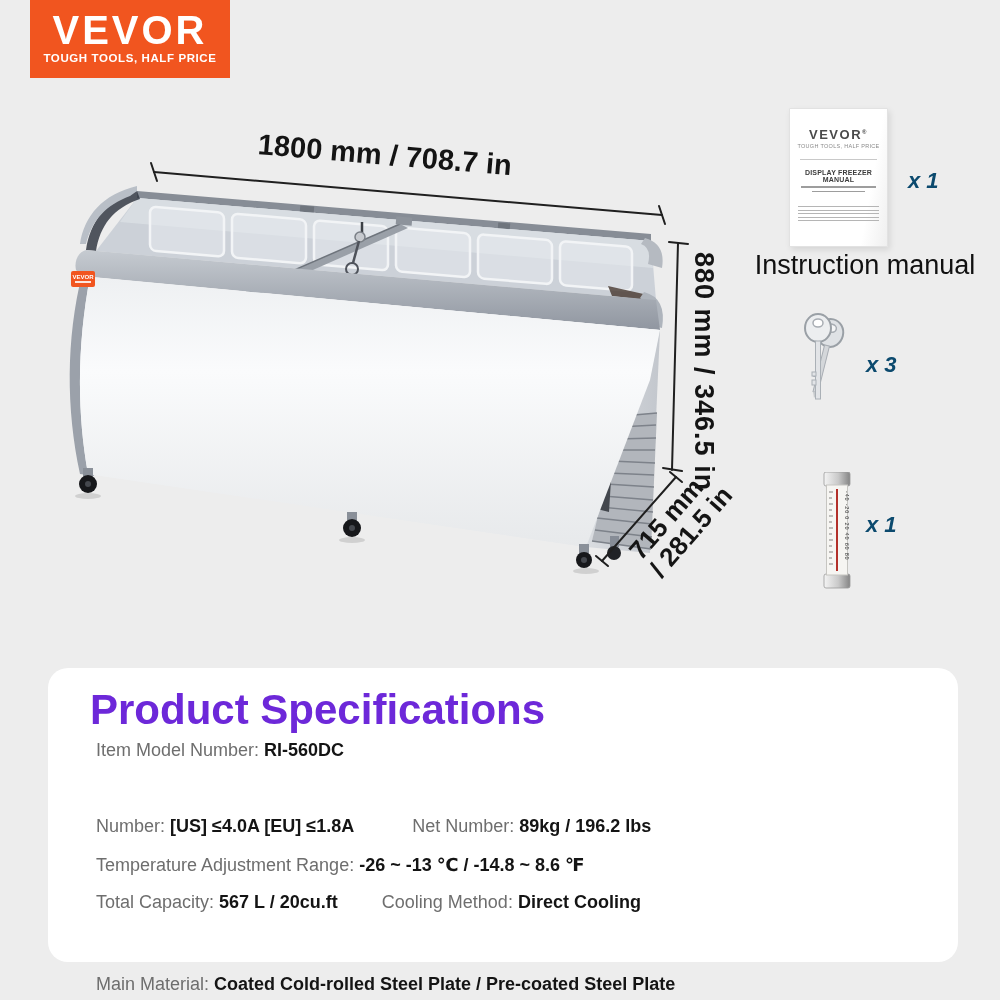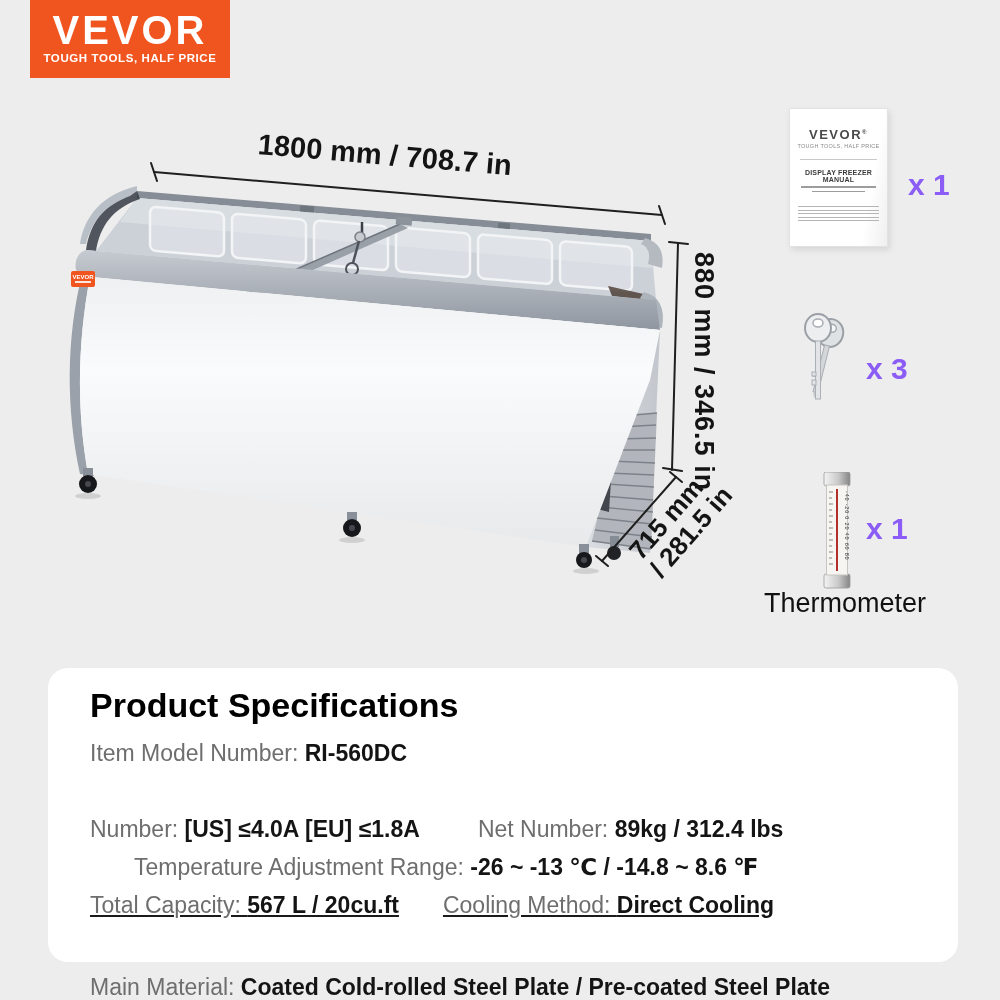--- a/index.html
+++ b/index.html
@@ -23,21 +23,21 @@
   
   svg.freezer{position:absolute;left:0;top:0;}
 
   
   .dim{position:absolute;font-weight:700;color:#141414;white-space:nowrap;}
   .dim-width{left:258px;top:128px;font-size:29px;transform:rotate(4.8deg);transform-origin:0 50%;}
   .dim-height{left:688px;top:252px;font-size:27px;writing-mode:vertical-rl;letter-spacing:1px;}
   .dim-depth{left:626px;top:496px;font-size:26px;line-height:27px;transform:rotate(-49deg);}
 
   
-  .qty{position:absolute;color:#8b5cf6;font-size:30px;font-weight:700;white-space:nowrap;}
+  .qty{position:absolute;color:#0c4a6e;font-size:22px;font-weight:700;white-space:nowrap;font-style:italic;}
   .qty-manual{left:908px;top:168px;}
   .qty-keys{left:866px;top:352px;}
   .qty-thermo{left:866px;top:512px;}
   .acc-label{position:absolute;font-size:27px;color:#111;text-align:center;white-space:nowrap;}
   .lbl-manual{left:740px;top:250px;width:250px;}
   .lbl-keys{left:762px;top:398px;width:150px;}
   .lbl-thermo{left:735px;top:588px;width:220px;}
 
   .manual-doc{
     position:absolute;left:789px;top:108px;width:99px;height:139px;box-sizing:border-box;
@@ -60,29 +60,29 @@
   .keys-art{left:800px;top:310px;}
   .thermo-art{left:820px;top:472px;}
 
   
   .spec-card{
     position:absolute;left:48px;top:668px;width:910px;height:294px;
     background:#fff;border-radius:20px;
   }
   .spec-title{
     position:absolute;left:90px;top:686px;
-    font-size:34px;font-weight:700;color:#000000;white-space:nowrap;
-  }
-  .spec-row{position:absolute;left:90px;font-size:23px;white-space:nowrap;}
+    font-size:42px;font-weight:700;color:#6d28d9;white-space:nowrap;
+  }
+  .spec-row{position:absolute;left:96px;font-size:18px;white-space:nowrap;}
   .spec-row .lbl{color:#6e6e6e;}
   .spec-row .val{color:#141414;font-weight:700;}
   .gap1{display:inline-block;width:58px;}
   .gap2{display:inline-block;width:44px;}
   .r1{top:740px;} .r2{top:778px;} .r3{top:816px;}
-  .r4{top:854px;margin-left:44px;} .r5{top:892px;text-decoration:underline;} .r6{top:930px;margin-top:44px;}
+  .r4{top:854px;} .r5{top:892px;} .r6{top:930px;margin-top:44px;}
 </style>
 </head>
 <body>
 
 <div class="stage">
 
   <div class="brand-box">
     <div class="brand-logo">VEVOR</div>
     <div class="brand-slogan">TOUGH TOOLS, HALF PRICE</div>
   </div>
@@ -215,20 +215,21 @@
     <div class="manual-bar mb55"></div>
     <div class="manual-par">
       <div class="manual-bar"></div>
         <div class="manual-bar"></div>
         <div class="manual-bar"></div>
       <div class="manual-bar"></div>
         <div class="manual-bar"></div>
     </div>
   </div>
   <div class="qty qty-manual">x 1</div>
+  <div class="acc-label lbl-manual">Instruction manual</div>
 
   <svg class="keys-art" width="72" height="96" viewBox="0 0 72 96">
     <g transform="translate(20,6) rotate(14)">
       <ellipse cx="14" cy="14" rx="13" ry="14" fill="#dfe2e5" stroke="#9aa0a6" stroke-width="2"></ellipse>
       <ellipse cx="14" cy="9" rx="5" ry="4" fill="#f5f6f7" stroke="#a8adb3" stroke-width="1.5"></ellipse>
       <rect x="11.5" y="27" width="5" height="48" fill="#d4d7da" stroke="#a8adb3" stroke-width="1"></rect>
       <rect x="8" y="56" width="4" height="4" fill="#d4d7da" stroke="#a8adb3" stroke-width="1"></rect>
       <path d="M11.5,75 L16.5,75 L14,81 Z" fill="#c7cacd"></path>
     </g>
     <g transform="translate(2,2)">
@@ -264,30 +265,29 @@
         <line x1="9" y1="62" x2="12" y2="62"></line>
       <line x1="9" y1="68" x2="13" y2="68"></line>
         <line x1="9" y1="74" x2="12" y2="74"></line>
       <line x1="9" y1="80" x2="13" y2="80"></line>
         <line x1="9" y1="86" x2="12" y2="86"></line>
       <line x1="9" y1="92" x2="13" y2="92"></line>
     </g>
     <text transform="translate(25,19) rotate(90)" font-size="5.5" fill="#2c2c2c" letter-spacing="0.8">-40 -20 0 20 40 60 80</text>
   </svg>
   <div class="qty qty-thermo">x 1</div>
-  <div class="acc-label lbl-thermo">Thermometer</div>
 
   <div class="spec-card"></div>
   <div class="spec-title">Product Specifications</div>
 
   <div class="spec-row r1">
     <span class="lbl">Item Model Number: </span><span class="val">RI-560DC</span>
   </div>
   <div class="spec-row r3">
-    <span class="lbl">Number: </span><span class="val">[US] ≤4.0A [EU] ≤1.8A</span><span class="gap1"></span><span class="lbl">Net Number: </span><span class="val">89kg / 312.4 lbs</span>
+    <span class="lbl">Number: </span><span class="val">[US] ≤4.0A [EU] ≤1.8A</span><span class="gap1"></span><span class="lbl">Net Number: </span><span class="val">89kg / 196.2 lbs</span>
   </div>
   <div class="spec-row r4">
     <span class="lbl">Temperature Adjustment Range: </span><span class="val">-26 ~ -13 ℃ / -14.8 ~ 8.6 ℉</span>
   </div>
   <div class="spec-row r5">
     <span class="lbl">Total Capacity: </span><span class="val">567 L / 20cu.ft</span><span class="gap2"></span><span class="lbl">Cooling Method: </span><span class="val">Direct Cooling</span>
   </div>
   <div class="spec-row r6">
     <span class="lbl">Main Material: </span><span class="val">Coated Cold-rolled Steel Plate / Pre-coated Steel Plate</span>
   </div>

